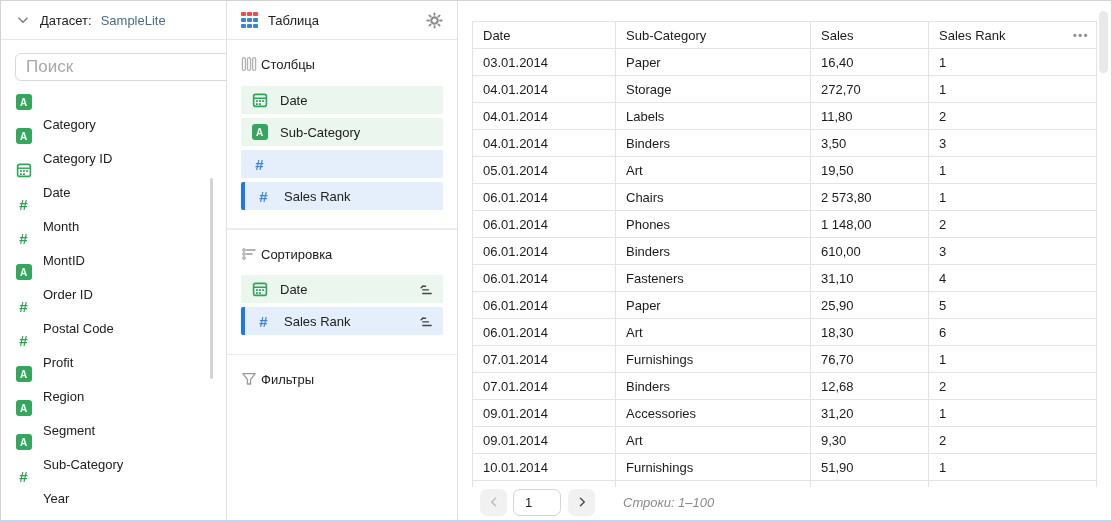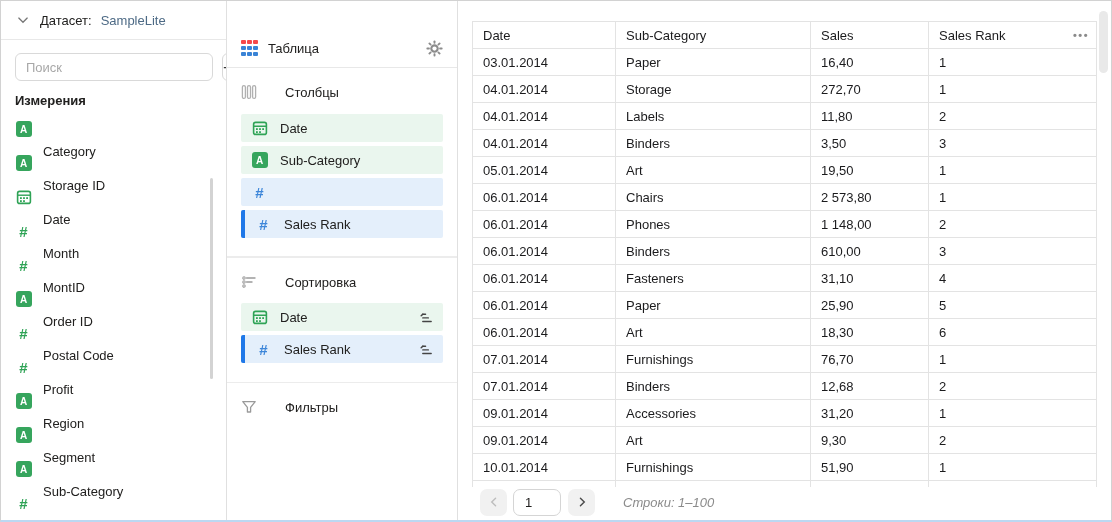--- a/index.html
+++ b/index.html
@@ -12,49 +12,49 @@
   }
 
   
   .sidebar { position:relative; width:226px; min-width:226px; border-right:1px solid #e0e0e0; display:flex; flex-direction:column; }
   .ds-header { height:39px; border-bottom:1px solid #e8e8e8; display:flex; align-items:center; padding:0 14px; gap:9px; }
   .ds-header .chev { width:16px; height:16px; display:flex; align-items:center; justify-content:center; cursor:pointer; }
   .ds-label { color:#21201f; }
   .ds-name { color:#4d6a85; cursor:pointer; }
   .ds-body { padding:13px 14px 0 14px; flex:1; overflow:hidden; }
   .search-row { display:flex; gap:9px; }
-  .search-input { flex:1; height:28px; border:1px solid #d9d9d9; border-radius:6px; padding:0 10px; font-size:13px; font-family:inherit; color:#21201f; outline:none; }
+  .search-input { flex:1; height:28px; border:1px solid #d9d9d9; border-radius:6px; padding:0 10px; font-size:17px; font-family:inherit; color:#21201f; outline:none; }
   .search-input::placeholder { color:#a8a8a8; }
   .plus-btn { width:28px; height:28px; border:1px solid #d9d9d9; border-radius:6px; background:#fff; font-size:17px; line-height:1; color:#333; cursor:pointer; display:flex; align-items:center; justify-content:center; font-family:inherit; }
   .dims-title { font-weight:bold; margin-top:13px; height:14px; line-height:14px; }
   .fields-list { margin-top:4px; }
   .field-row { display:flex; align-items:center; height:34px; gap:11px; cursor:grab; }
   .field-label { color:#21201f;margin-top:44px; }
   .sb-scroll { position:absolute; right:13px; top:177px; width:3px; height:201px; background:#d3d3d3; border-radius:2px; cursor:pointer; }
 
   
   .slot-icon { width:17px; min-width:17px; height:17px; display:flex; align-items:center; justify-content:center; }
   .icon-cal svg { display:block; }
   .icon-a { width:16px; height:16px; border-radius:3px; display:flex; align-items:center; justify-content:center; font-size:10px; font-weight:bold; color:#fff; }
   .icon-hash { font-size:15px; font-weight:bold; line-height:1; }
   .tone-green.icon-a { background:#36a55d; }
   .tone-green.icon-hash { color:#2fa356; }
   .tone-green.icon-cal { color:#2fa356; }
   .tone-blue.icon-hash { color:#3d86d9; }
 
   
   .panel { position:relative; width:231px; min-width:231px; border-right:1px solid #e0e0e0; display:flex; flex-direction:column; }
-  .panel-header { height:39px; border-bottom:1px solid #e8e8e8; display:flex; align-items:center; padding:0 14px; gap:10px;margin-top:28px; }
+  .panel-header { height:39px; border-bottom:1px solid #e8e8e8; display:flex; align-items:center; padding:0 14px; gap:10px; }
   .viz-icon { width:17px; height:17px; display:grid; grid-template-columns:repeat(3,4.5px); grid-template-rows:repeat(3,4.5px); gap:1.5px; }
   .viz-icon i { border-radius:1px; background:#3983d6; }
   .viz-icon i.r { background:#f5484a; }
   .panel-title { flex:1; }
   .gear-btn { width:18px; height:18px; cursor:pointer; display:flex; align-items:center; justify-content:center; }
   .section { padding:0 14px; }
-  .sec-head { display:flex; align-items:center; gap:28px; height:20px; color:#21201f; }
+  .sec-head { display:flex; align-items:center; gap:4px; height:20px; color:#21201f; }
   .sec-head .sec-icon { width:16px; height:16px; display:flex; align-items:center; justify-content:center; }
   .divider { height:1px; background:#ececec; }
   #sec-columns { padding-top:14px; padding-bottom:18px; }
   #sec-colors { padding-top:16px; padding-bottom:50px; }
   #sec-sort { padding-top:14px; padding-bottom:19px; }
   #sec-filters { padding-top:14px; flex:1; }
   .chips { margin-top:12px; display:flex; flex-direction:column; gap:4px; }
   #sec-sort .chips { margin-top:11px; }
   .chip { position:relative; height:28px; border-radius:2px; display:flex; align-items:center; gap:12px; padding:0 8px 0 10px; cursor:grab; overflow:hidden; }
   .chip.tone-green { background:#eaf6ee; }
@@ -99,33 +99,32 @@
           </svg>
       </span>
       <span class="ds-label">Датасет:</span>
       <span class="ds-name">SampleLite</span>
     </div>
     <div class="ds-body">
       <div class="search-row">
         <input class="search-input" placeholder="Поиск" style="">
         <button class="plus-btn">+</button>
       </div>
-      <div class="dims-title">Измерения</div>
       <div class="fields-list" id="fields-list">
           <div class="field-row">
     <span class="slot-icon">
               <span class="slot-inner icon-a tone-green">A</span>
             </span>
     <span class="field-label">Category</span>
   </div>
           <div class="field-row">
     <span class="slot-icon">
               <span class="slot-inner icon-a tone-green">A</span>
             </span>
-    <span class="field-label">Storage ID</span>
+    <span class="field-label">Category ID</span>
   </div>
           <div class="field-row">
     <span class="slot-icon">
               <span class="slot-inner icon-cal tone-green">
     <svg width="16" height="16" viewBox="0 0 16 16">
       <rect x="1.6" y="2.4" width="12.8" height="12" rx="2" fill="none" stroke="currentColor" stroke-width="1.6"></rect>
       <line x1="1.6" y1="6.2" x2="14.4" y2="6.2" stroke="currentColor" stroke-width="1.4"></line>
       <rect x="4" y="8.2" width="1.8" height="1.8" fill="currentColor"></rect>
       <rect x="7.1" y="8.2" width="1.8" height="1.8" fill="currentColor"></rect>
       <rect x="10.2" y="8.2" width="1.8" height="1.8" fill="currentColor"></rect>

